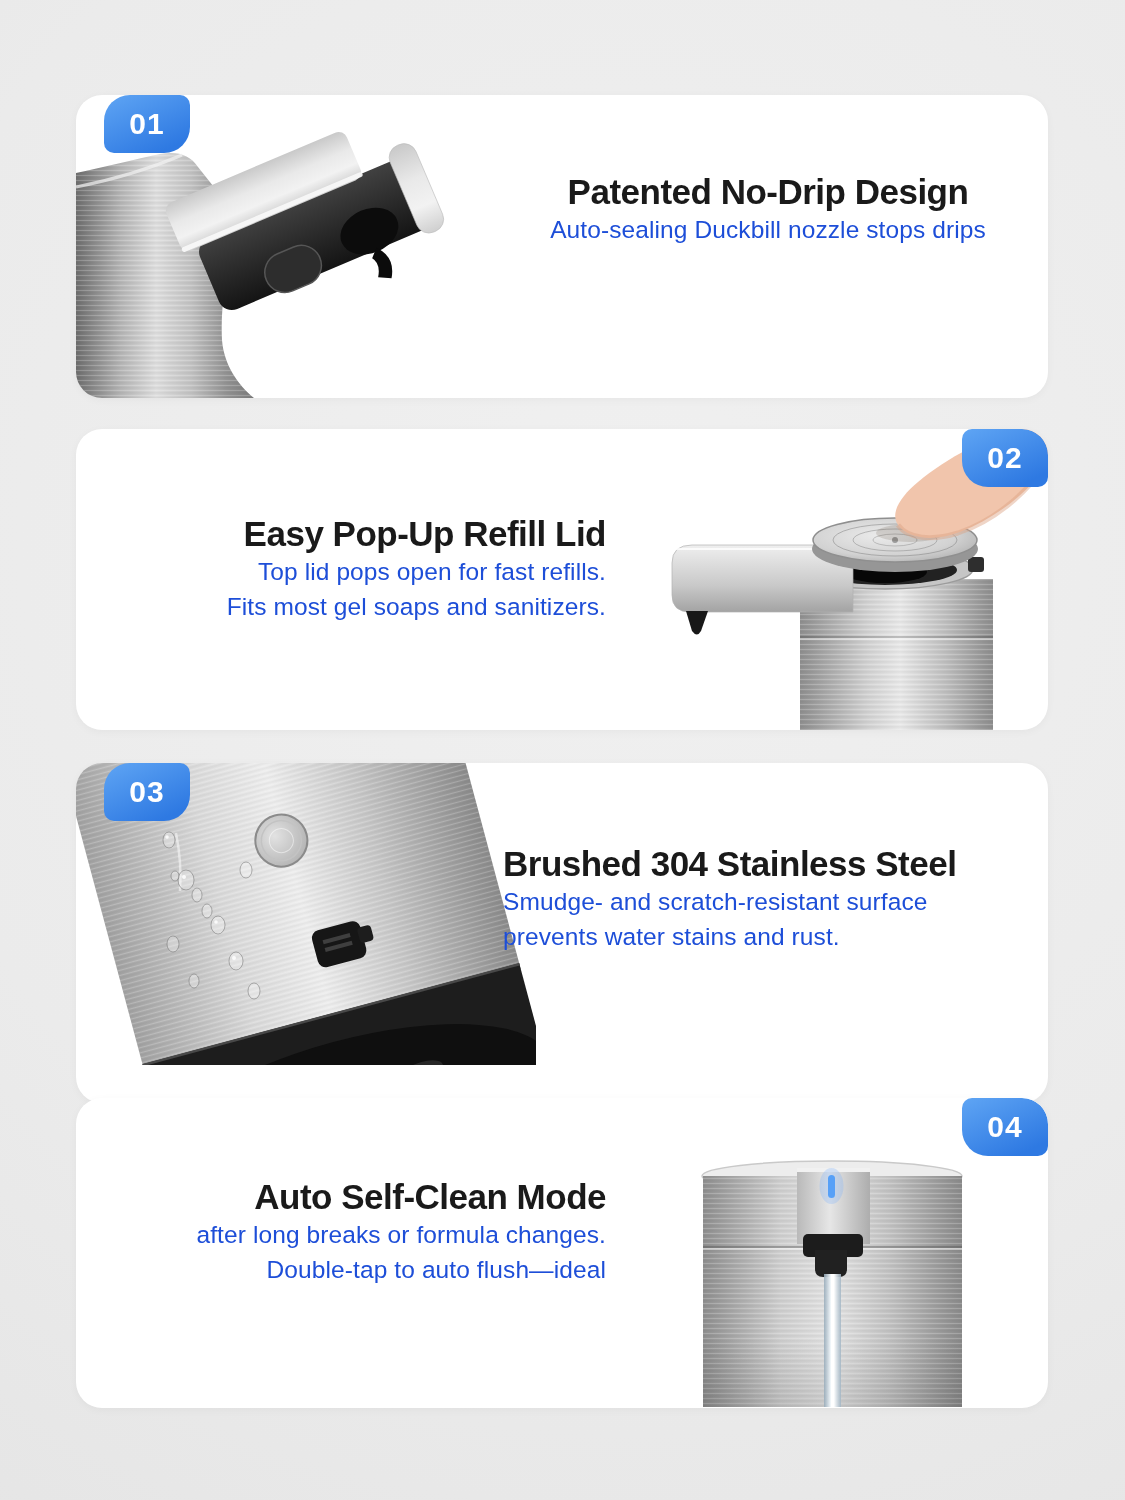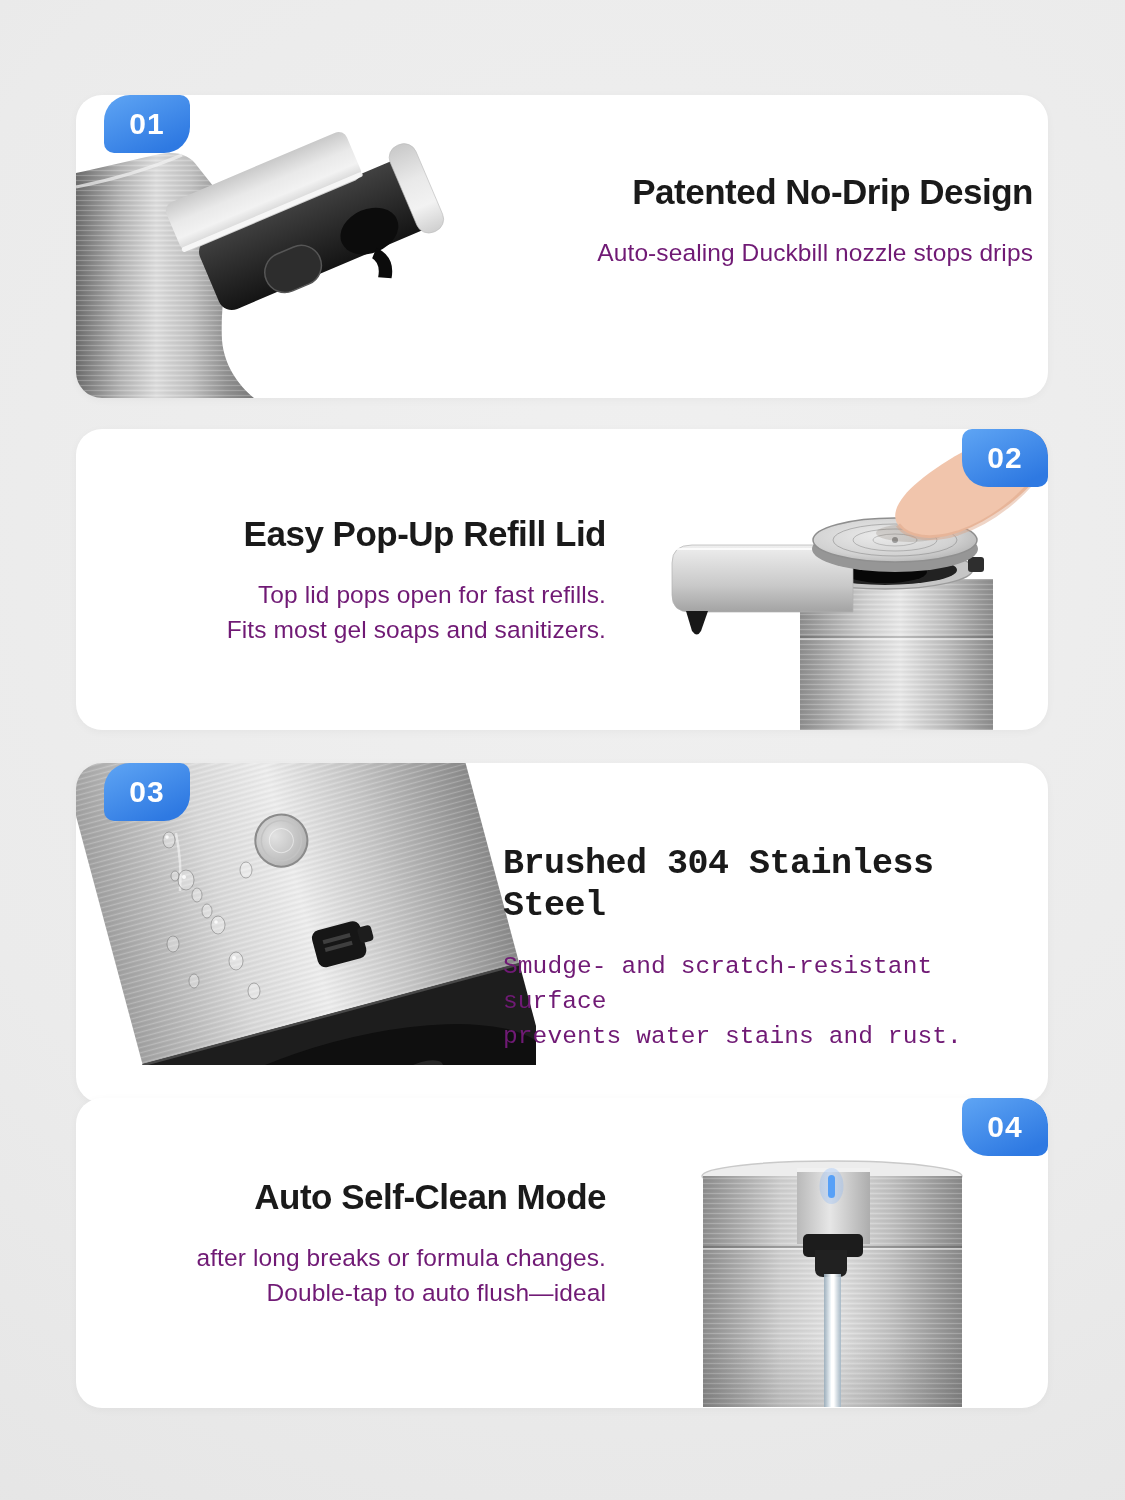--- a/index.html
+++ b/index.html
@@ -44,36 +44,35 @@
   .badge-left{left:0;border-radius:26px 10px 26px 10px;}
   .badge-right{right:0;border-radius:10px 26px 10px 26px;}
 
   .media{position:absolute;z-index:1;pointer-events:none;}
   .m1{left:0;top:0;width:500px;height:303px;}
   .m2{right:0;top:0;width:400px;height:301px;}
   .m3{left:0;top:0;width:460px;height:302px;}
   .m4{right:40px;top:0;width:360px;height:309px;}
 
   .text{position:absolute;z-index:2;}
-  .text-l1{left:427px;top:76px;width:530px;text-align:right;}
+  .text-l1{left:427px;top:76px;width:530px;text-align:center;}
   .text-r2{left:20px;top:84px;width:510px;text-align:right;}
-  .text-l3{left:427px;top:80px;width:530px;text-align:left;font-family:Liberation Mono, monospace;}
+  .text-l3{left:427px;top:80px;width:530px;text-align:left;}
   .text-r4{left:20px;top:78px;width:510px;text-align:right;}
 
   .title{
     font-size:35px;
     font-weight:bold;
     color:#1a1a1a;
     letter-spacing:-0.5px;
     line-height:1.2;
   }
   .bodytext{
-    margin-top:23px;
     font-size:24.5px;
-    color:#701a75;
+    color:#1d4ed8;
     line-height:1.42;
     letter-spacing:0.1px;
   }
   .line{display:block;}
 </style>
 </head>
 <body>
 
 <section class="card c1">
   <div class="media m1">

